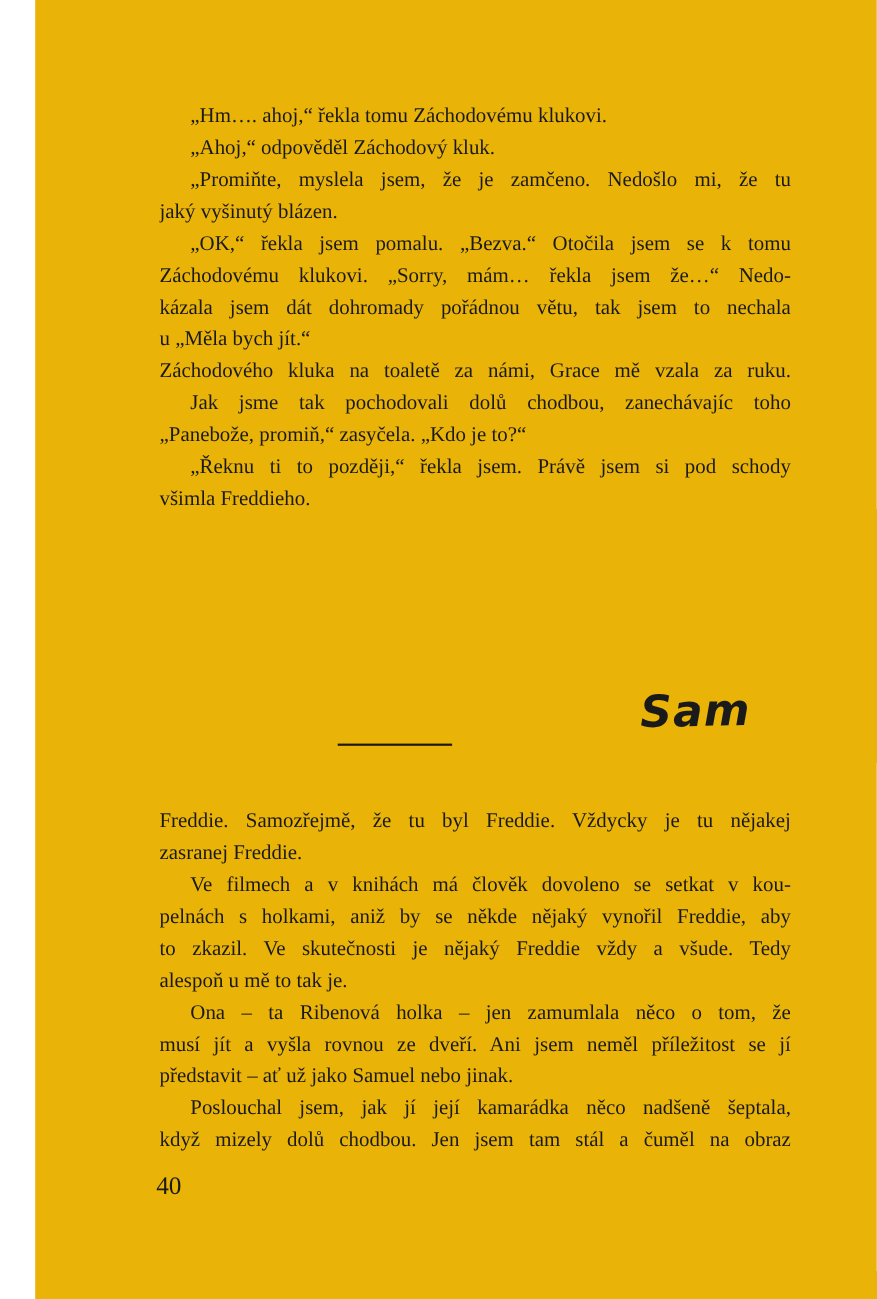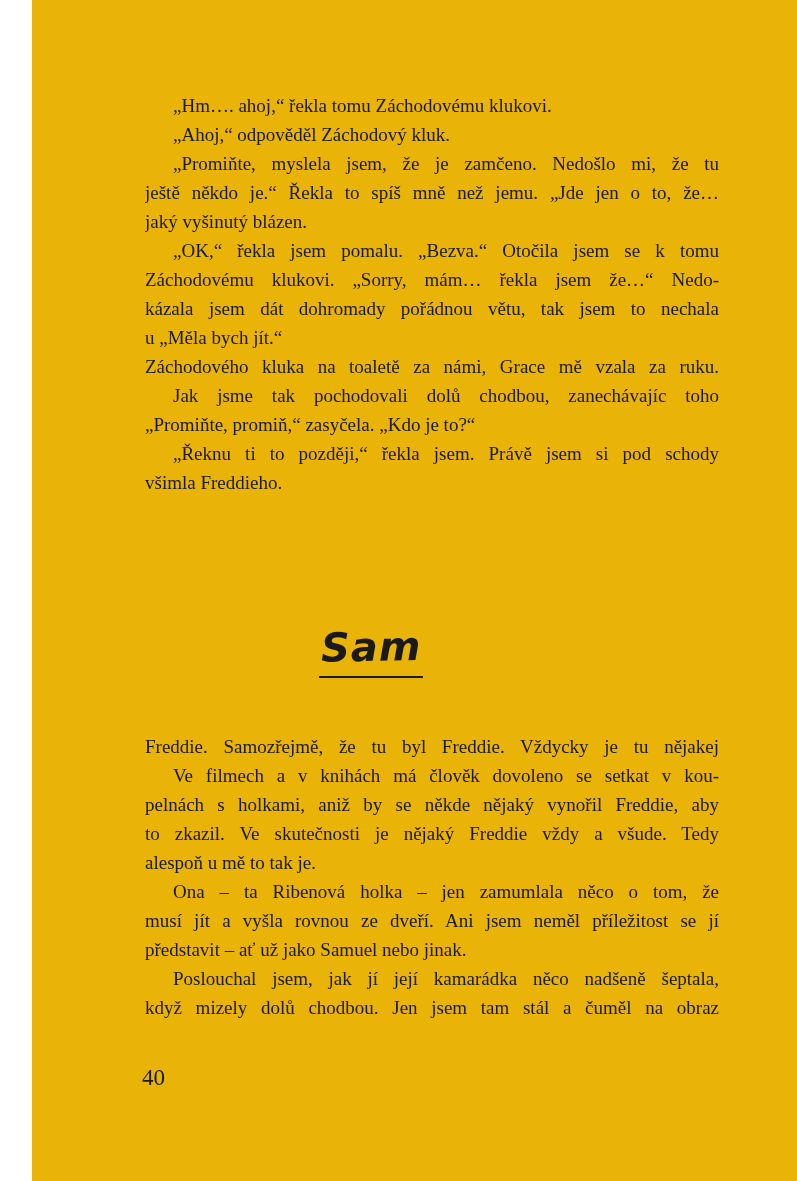--- a/index.html
+++ b/index.html
@@ -34,23 +34,23 @@
   }
   .line.last {
     text-align-last: left;
   }
   .line.indent {
     text-indent: 28px;
   }
   .chapter {
     position: absolute;
     top: 624px;
-    left: 16px;
+    left: 4px;
     width: 646px;
-    text-align: center;
+    text-align: right;
   }
   .chapter-title {
     display: inline-block;
     font-family: "DejaVu Sans", sans-serif;
     font-style: italic;
     font-weight: 600;
     font-size: 40px;
     line-height: 46px;
     letter-spacing: 1px;
     transform: rotate(-1deg);
@@ -76,48 +76,48 @@
 
   <div class="text-block" id="section1">
       <div>
         <div class="line indent last">„Hm…. ahoj,“ řekla tomu Záchodovému klukovi.</div>
       </div>
       <div>
         <div class="line indent last">„Ahoj,“ odpověděl Záchodový kluk.</div>
       </div>
       <div>
         <div class="line indent">„Promiňte, myslela jsem, že je zamčeno. Nedošlo mi, že tu</div>
-        <div class="line">ještě někdo je.“ Řekla to spíš mně než jemu. „Jde jen o to, že…</div>
         <div class="line last">jaký vyšinutý blázen.</div>
       </div>
       <div>
         <div class="line indent">„OK,“ řekla jsem pomalu. „Bezva.“ Otočila jsem se k tomu</div>
         <div class="line">Záchodovému klukovi. „Sorry, mám… řekla jsem že…“ Nedo-</div>
         <div class="line">kázala jsem dát dohromady pořádnou větu, tak jsem to nechala</div>
         <div class="line last">u „Měla bych jít.“</div>
       </div>
       <div>
         <div class="line">Záchodového kluka na toaletě za námi, Grace mě vzala za ruku.</div>
         <div class="line indent">Jak jsme tak pochodovali dolů chodbou, zanechávajíc toho</div>
-        <div class="line last">„Promiňte, promiň,“ zasyčela. „Kdo je to?“</div>
+        <div class="line last">„Panebože, promiň,“ zasyčela. „Kdo je to?“</div>
       </div>
       <div>
         <div class="line indent">„Řeknu ti to později,“ řekla jsem. Právě jsem si pod schody</div>
         <div class="line last">všimla Freddieho.</div>
       </div>
     </div>
 
   <div class="chapter">
     <span class="chapter-title">Sam</span>
     <div class="heading-underline"></div>
   </div>
 
   <div class="text-block" id="section2">
       <div>
         <div class="line">Freddie. Samozřejmě, že tu byl Freddie. Vždycky je tu nějakej</div>
+        <div class="line last">zasranej Freddie.</div>
       </div>
       <div>
         <div class="line indent">Ve filmech a v knihách má člověk dovoleno se setkat v kou-</div>
         <div class="line">pelnách s holkami, aniž by se někde nějaký vynořil Freddie, aby</div>
         <div class="line">to zkazil. Ve skutečnosti je nějaký Freddie vždy a všude. Tedy</div>
         <div class="line last">alespoň u mě to tak je.</div>
       </div>
       <div>
         <div class="line indent">Ona – ta Ribenová holka – jen zamumlala něco o tom, že</div>
         <div class="line">musí jít a vyšla rovnou ze dveří. Ani jsem neměl příležitost se jí</div>

